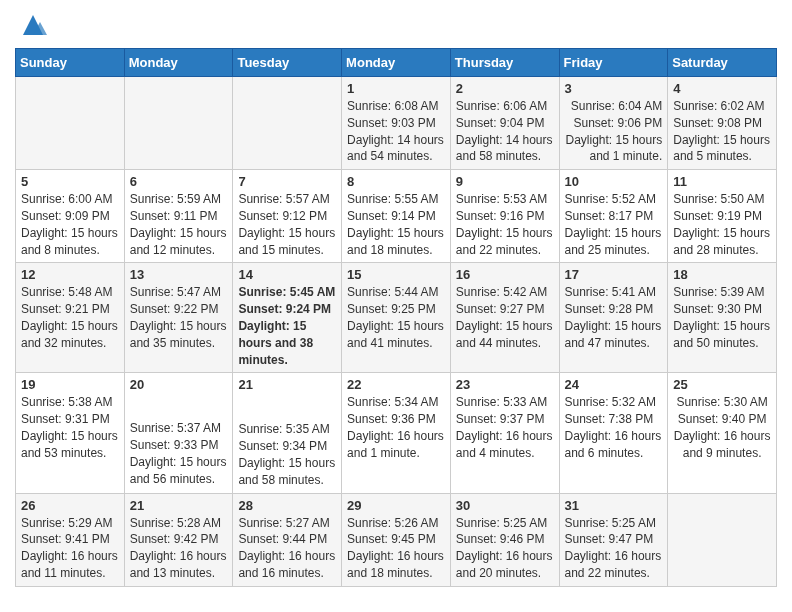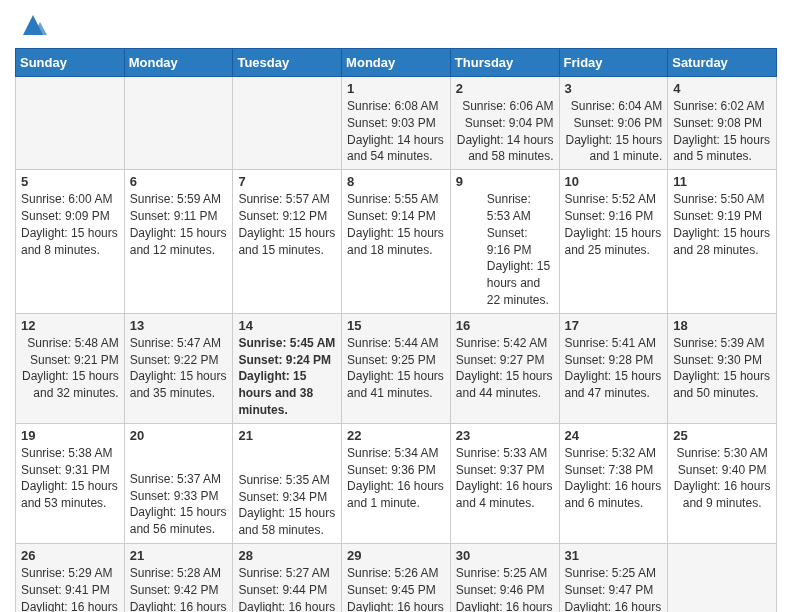--- a/index.html
+++ b/index.html
@@ -119,21 +119,21 @@
         <td class="empty-cell"></td>
         <td class="empty-cell"></td>
         <td>
           <span class="day-number">1</span>
           <div class="day-info" style="white-space: pre-line;">Sunrise: 6:08 AM
 Sunset: 9:03 PM
 Daylight: 14 hours and 54 minutes.</div>
         </td>
         <td>
           <span class="day-number">2</span>
-          <div class="day-info" style="white-space: pre-line; text-align: right;">Sunrise: 6:06 AM
+          <div class="day-info" style="white-space: pre-line;">Sunrise: 6:06 AM
 Sunset: 9:04 PM
 Daylight: 14 hours and 58 minutes.</div>
         </td>
         <td>
           <span class="day-number">3</span>
           <div class="day-info" style="white-space: pre-line; text-align: right;">Sunrise: 6:04 AM
 Sunset: 9:06 PM
 Daylight: 15 hours and 1 minute.</div>
         </td>
         <td>
@@ -163,41 +163,41 @@
 Daylight: 15 hours and 15 minutes.</div>
         </td>
         <td>
           <span class="day-number">8</span>
           <div class="day-info" style="white-space: pre-line;">Sunrise: 5:55 AM
 Sunset: 9:14 PM
 Daylight: 15 hours and 18 minutes.</div>
         </td>
         <td>
           <span class="day-number">9</span>
-          <div class="day-info" style="white-space: pre-line; margin-left: 31px;">Sunrise: 5:53 AM
+          <div class="day-info" style="white-space: pre-line;">Sunrise: 5:53 AM
 Sunset: 9:16 PM
 Daylight: 15 hours and 22 minutes.</div>
         </td>
         <td>
           <span class="day-number">10</span>
           <div class="day-info" style="white-space: pre-line;">Sunrise: 5:52 AM
-Sunset: 9:16 PM
+Sunset: 8:17 PM
 Daylight: 15 hours and 25 minutes.</div>
         </td>
         <td>
           <span class="day-number">11</span>
           <div class="day-info" style="white-space: pre-line;">Sunrise: 5:50 AM
 Sunset: 9:19 PM
 Daylight: 15 hours and 28 minutes.</div>
         </td>
       </tr>
       <tr>
         <td>
           <span class="day-number">12</span>
-          <div class="day-info" style="white-space: pre-line; text-align: right;">Sunrise: 5:48 AM
+          <div class="day-info" style="white-space: pre-line;">Sunrise: 5:48 AM
 Sunset: 9:21 PM
 Daylight: 15 hours and 32 minutes.</div>
         </td>
         <td>
           <span class="day-number">13</span>
           <div class="day-info" style="white-space: pre-line;">Sunrise: 5:47 AM
 Sunset: 9:22 PM
 Daylight: 15 hours and 35 minutes.</div>
         </td>
         <td>

